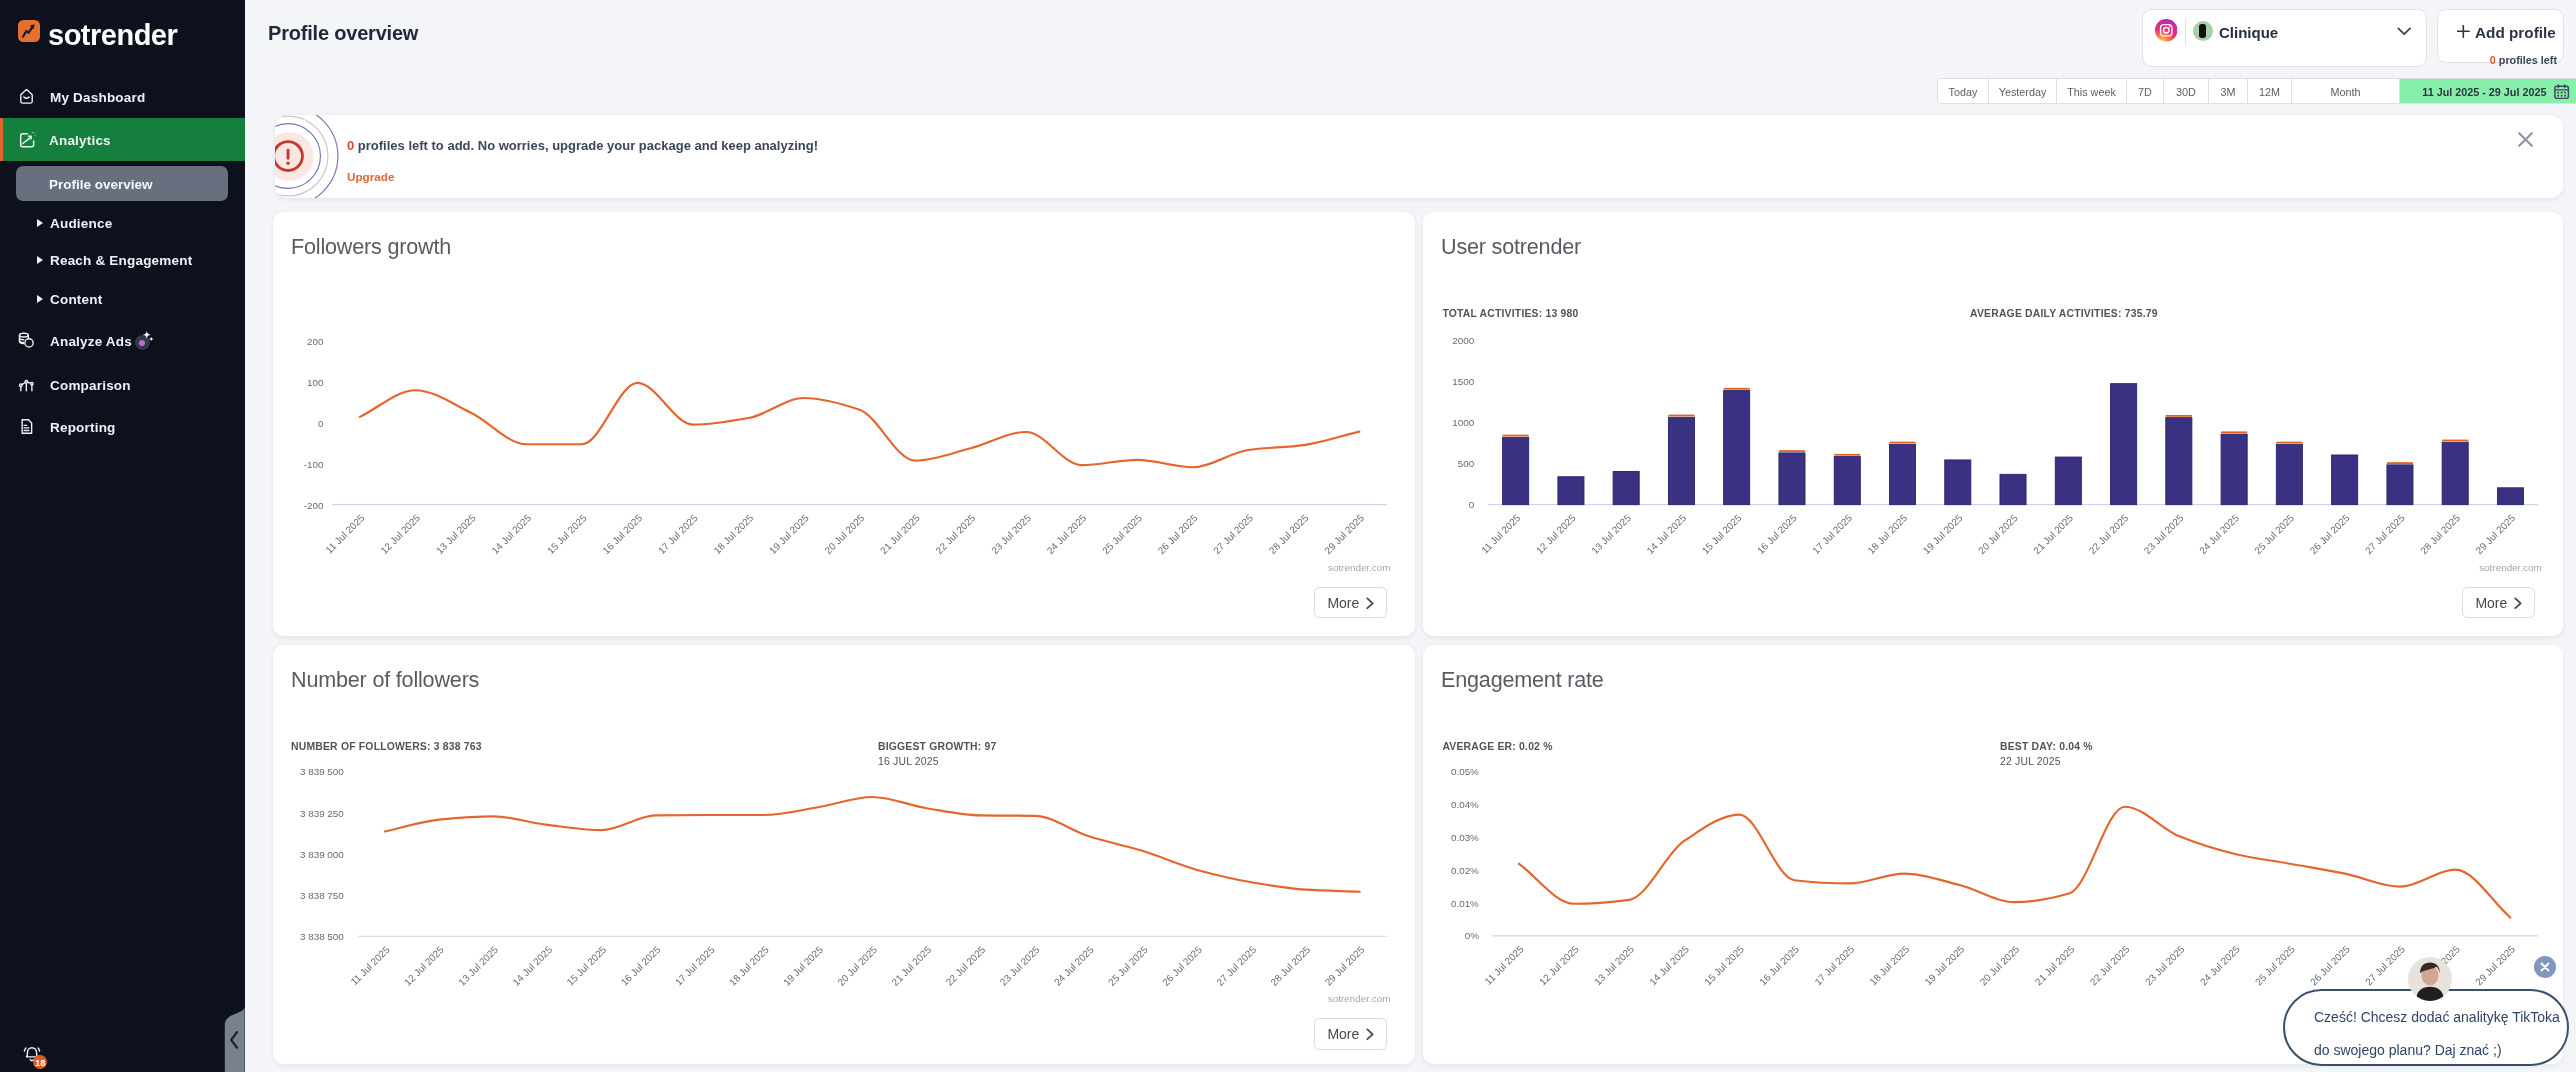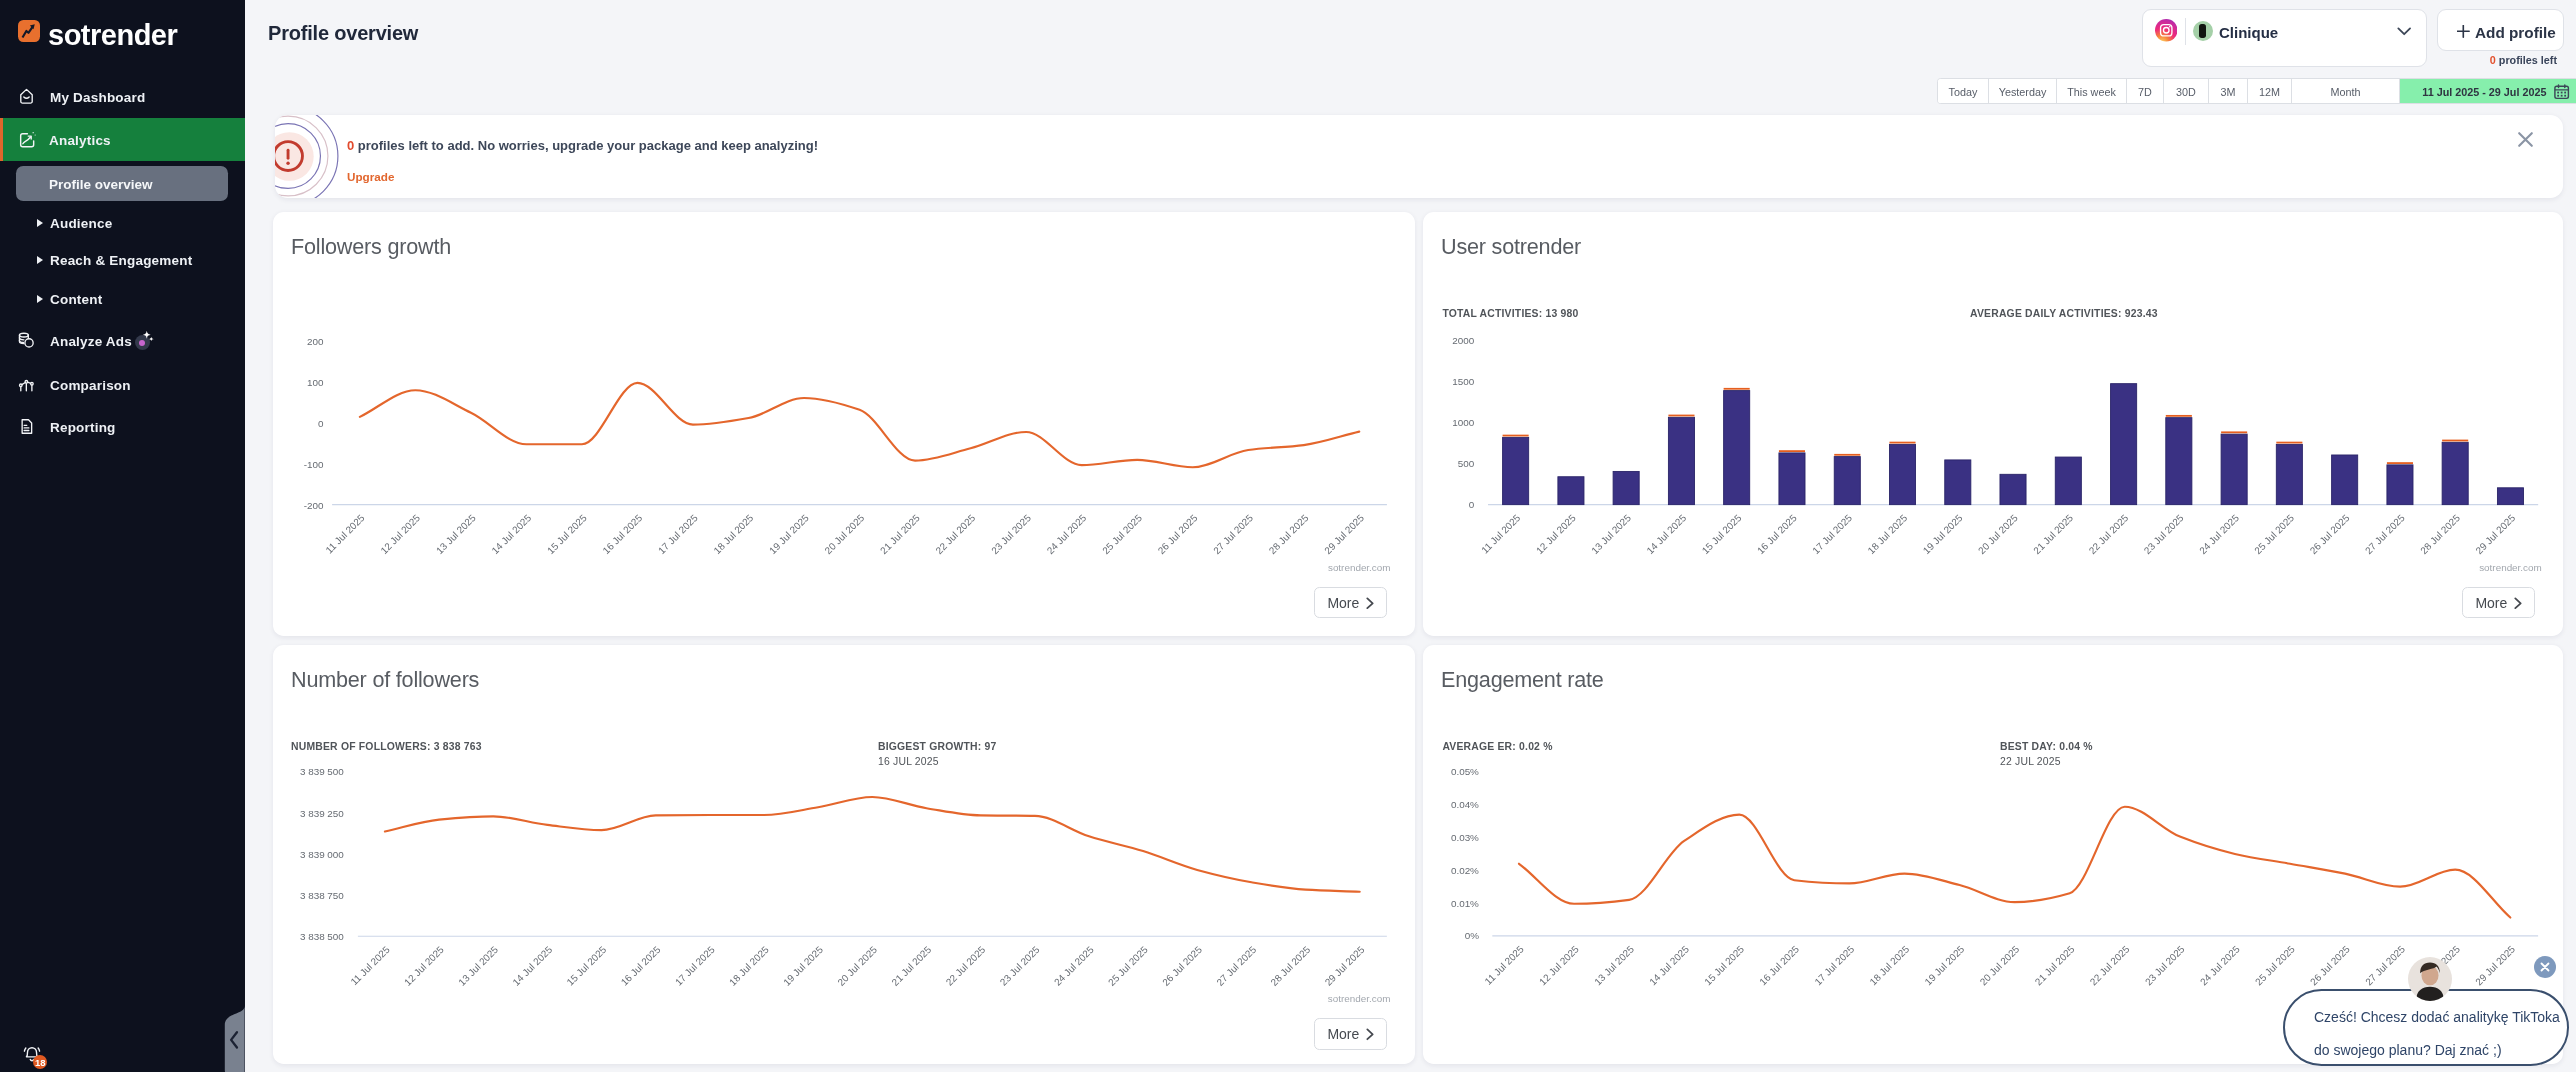--- a/index.html
+++ b/index.html
@@ -133,21 +133,21 @@
   </svg>
   <div class="abs" style="left:42px;top:8px;width:0.9px;height:27px;background:#dfe2e8"></div>
   <div class="abs" style="left:50px;top:10.8px;width:20px;height:20px;background:#a5d0a8;border-radius:50%"></div>
   <div class="abs" style="left:56px;top:14.4px;width:7.2px;height:13.5px;background:#10140f;border-radius:2.7px"></div>
   <div class="abs" style="left:76px;top:14.4px;font-size:15px;font-weight:700;color:#242e44">Clinique</div>
   <svg width="14.4" height="9" viewBox="0 0 16 10" style="position:absolute;left:254px;top:17px">
       <path d="M1.5 1.5 L8 8 L14.5 1.5" stroke="#3c4657" stroke-width="2" fill="none" stroke-linecap="round" stroke-linejoin="round"></path>
     </svg>
 </div>
 
-<div class="abs" style="left:2437px;top:9px;width:127px;height:42px;background:#fff;border:1.4px solid #dfe2e8;border-radius:9px">
+<div class="abs" style="left:2437px;top:9px;width:127px;height:54px;background:#fff;border:1.4px solid #dfe2e8;border-radius:9px">
   <svg width="12.6" height="12.6" viewBox="0 0 14 14" style="position:absolute;left:19px;top:15.3px">
       <path d="M7 0.5 V13.5 M0.5 7 H13.5" stroke="#2c3547" stroke-width="1.8" stroke-linecap="round"></path>
     </svg>
   <div class="abs" style="left:37px;top:13.5px;font-size:15.3px;font-weight:700;color:#2c3547;white-space:nowrap">Add profile</div>
 </div>
 <div class="abs" style="left:2295px;top:54px;width:262px;text-align:right;font-size:10.8px;color:#39445a;font-weight:600"><span style="color:#e2502c;font-weight:700">0</span> profiles left</div>
 
 <div class="abs" style="left:1937px;top:78px;height:26px;display:flex;border:0.9px solid #dcdfe4;border-radius:3.6px;overflow:hidden">
   <div class="seg" style="width:50px;border-left:none">Today</div>
   <div class="seg" style="width:68px">Yesterday</div>
@@ -223,21 +223,21 @@
 <text x="1242" y="399" text-anchor="end" font-size="11" fill="#a2a7ae">sotrender.com</text>
 </svg>
   <div class="more" style="right:28px;bottom:17.6px">More <svg width="8" height="12.6" viewBox="0 0 9 14">
         <path d="M1.5 1.5 L7.5 7 L1.5 12.5" stroke="#45494f" stroke-width="2" fill="none" stroke-linecap="round" stroke-linejoin="round"></path>
       </svg></div>
 </div>
 
 <div class="card" style="left:1423px;top:212px;width:1140px;height:424px">
   <div class="ctitle">User sotrender</div>
   <div class="csub" style="left:19.4px">TOTAL ACTIVITIES: 13 980</div>
-  <div class="csub" style="left:547px">AVERAGE DAILY ACTIVITIES: 923.43</div>
+  <div class="csub" style="left:547px">AVERAGE DAILY ACTIVITIES: 735.79</div>
   <svg width="1140" height="424" viewBox="0 0 1266.5 471.5" style="position:absolute;left:0;top:0">
 <text x="56.5" y="146.7" text-anchor="end" font-size="11.0" fill="#666b72">2000</text>
 <text x="56.5" y="192.2" text-anchor="end" font-size="11.0" fill="#666b72">1500</text>
 <text x="56.5" y="237.8" text-anchor="end" font-size="11.0" fill="#666b72">1000</text>
 <text x="56.5" y="283.5" text-anchor="end" font-size="11.0" fill="#666b72">500</text>
 <text x="56.5" y="329.1" text-anchor="end" font-size="11.0" fill="#666b72">0</text>
 <line x1="71.7" y1="325.4" x2="1239.5" y2="325.4" stroke="#ccd6e8" stroke-width="1.2"></line>
 <rect x="87.9" y="250.6" width="29" height="74.8" fill="#3a3183" stroke="#2a2468" stroke-width="1"></rect>
       <rect x="87.9" y="247.6" width="29" height="2.0" fill="#e55f1f"></rect>
       <rect x="149.4" y="294.4" width="29" height="31.0" fill="#3a3183" stroke="#2a2468" stroke-width="1"></rect>

